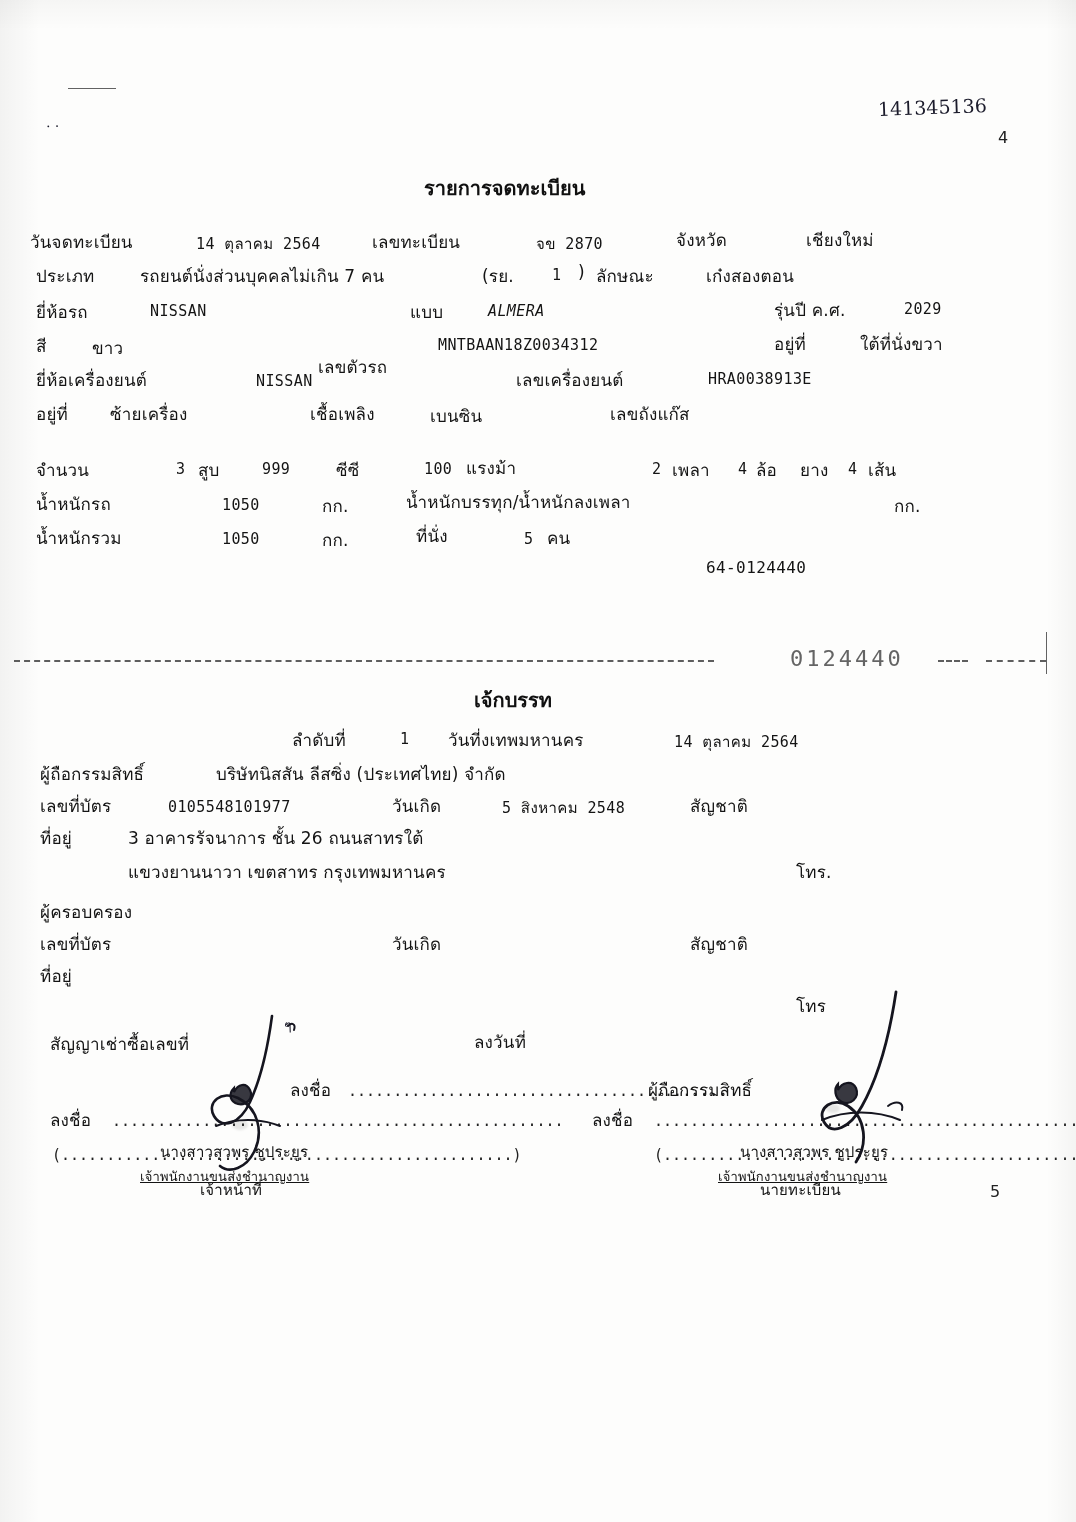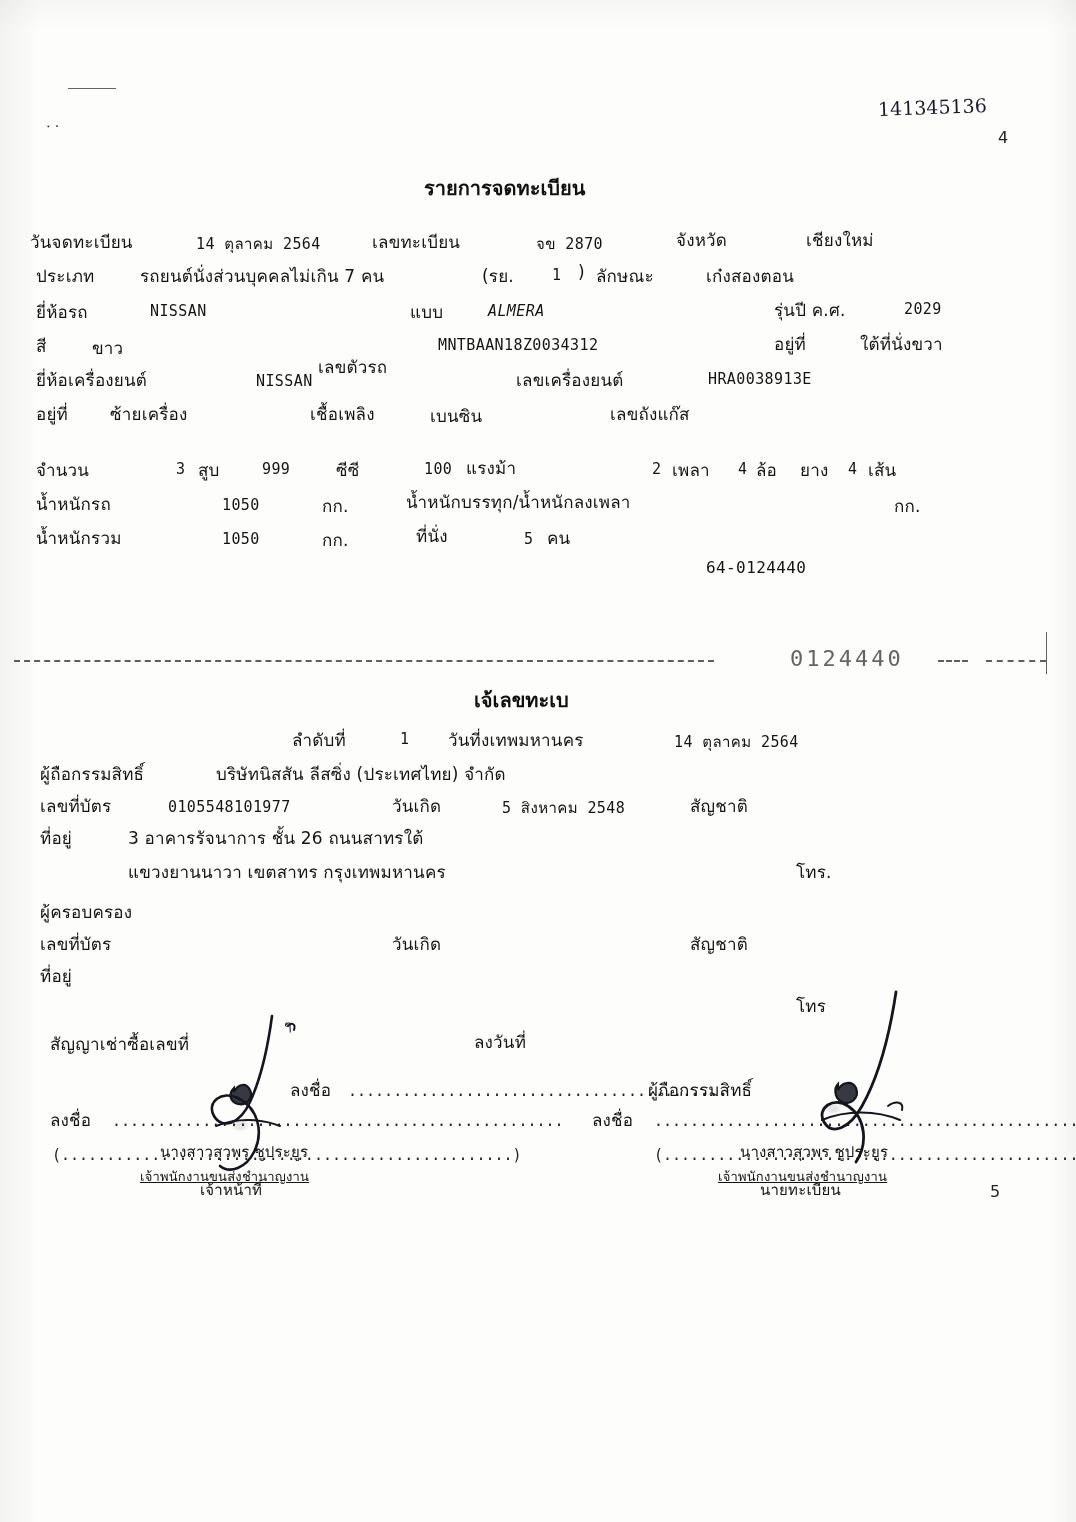--- a/index.html
+++ b/index.html
@@ -195,21 +195,21 @@
   <div class="abs thai" style="left:547px; top:524px;">คน</div>
 
   <div class="abs mono" style="left:706px; top:558px; font-size:16px;">64-0124440</div>
 
   <div class="fold" style="left:14px; top:660px; width:700px;"></div>
   <div class="abs ghostnum" style="left:790px; top:646px;">0124440</div>
   <div class="fold" style="left:938px; top:660px; width:30px;"></div>
   <div class="fold" style="left:986px; top:660px; width:60px;"></div>
   <div class="rightbar" style="left:1046px; top:632px; height:42px;"></div>
 
-  <div class="abs title" style="left:474px; top:684px;">เจ้เลขทะเบ</div>
+  <div class="abs title" style="left:474px; top:684px;">เจ้กบรรท</div>
 
   <div class="abs thai" style="left:292px; top:726px;">ลำดับที่</div>
   <div class="abs mono" style="left:400px; top:730px;">1</div>
   <div class="abs thai" style="left:448px; top:726px;">วันที่งเทพมหานคร</div>
   <div class="abs mono" style="left:674px; top:730px;">14 ตุลาคม 2564</div>
 
   <div class="abs thai" style="left:40px; top:760px;">ผู้ถือกรรมสิทธิ์</div>
   <div class="abs thai" style="left:216px; top:760px;">บริษัทนิสสัน ลีสซิ่ง (ประเทศไทย) จำกัด</div>
 
   <div class="abs thai" style="left:40px; top:792px;">เลขที่บัตร</div>

